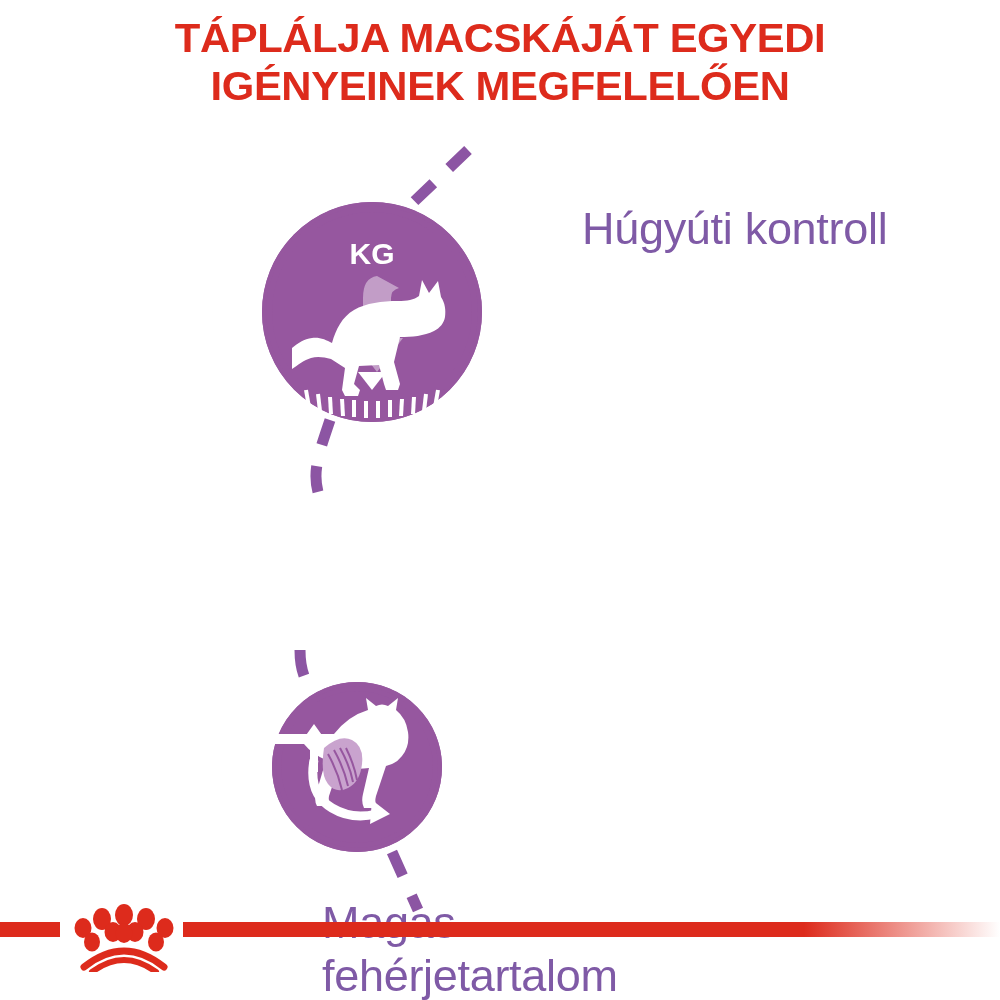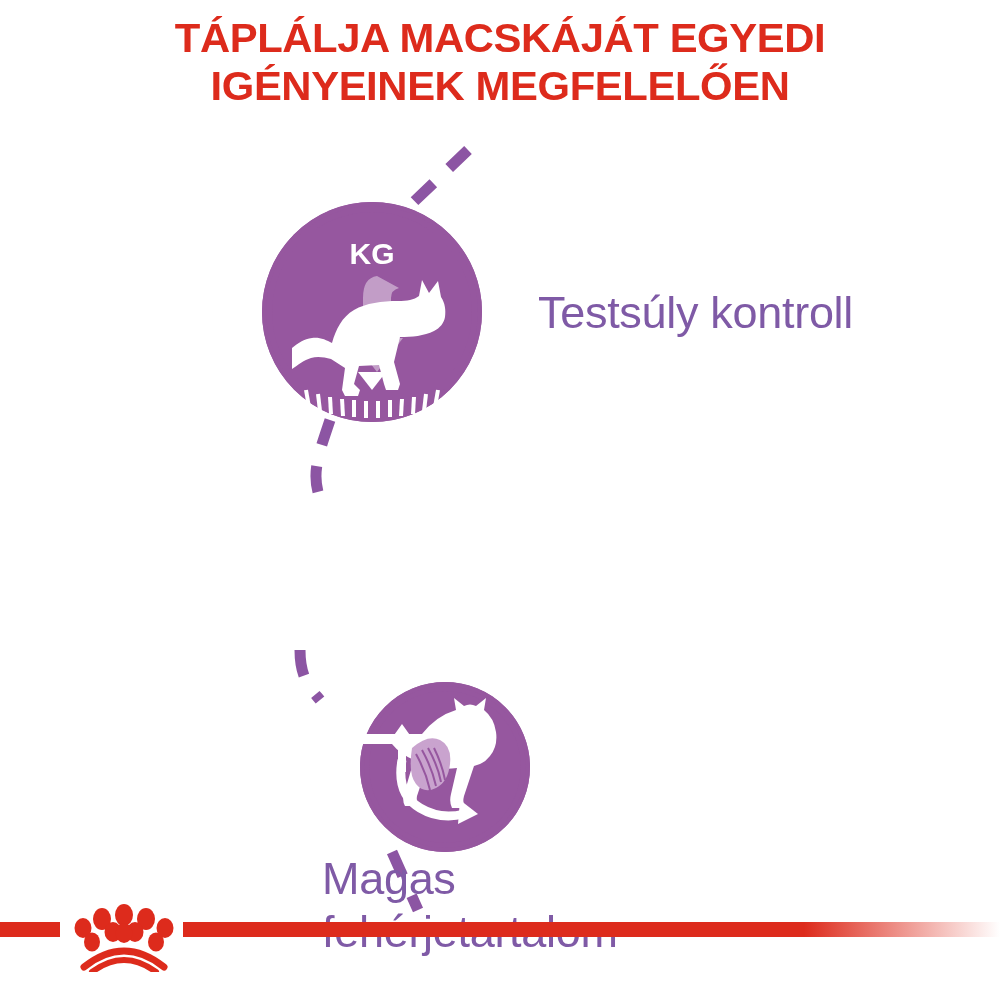--- a/index.html
+++ b/index.html
@@ -38,21 +38,21 @@
   }
   #headline .hl-line {
     display: block;
     white-space: nowrap;
   }
 
   
   .benefit {
     position: absolute;
     display: flex;
-    align-items: center;
+    gap: 44px;
   }
   .badge {
     position: relative;
     border-radius: 50%;
     background: #96579F;
     box-sizing: border-box;
     flex: 0 0 auto;
   }
   .badge .ring {
     position: absolute;
@@ -192,21 +192,21 @@
           <line x1="104" y1="199" x2="104" y2="216"></line>
           <line x1="116" y1="199" x2="116" y2="216"></line>
           <line x1="128" y1="198" x2="128" y2="215"></line>
           <line x1="140" y1="197" x2="139" y2="214"></line>
           <line x1="152" y1="195" x2="151" y2="212"></line>
           <line x1="164" y1="192" x2="162" y2="209"></line>
           <line x1="176" y1="188" x2="173" y2="205"></line>
         </g>
       </svg>
     </div>
-    <div class="benefit-label">Testsúly kontroll</div>
+    <div class="benefit-label">Húgyúti kontroll</div>
   </div>
 
 
   <div class="benefit" id="benefit-3">
     <div class="badge">
       <div class="ring"></div>
       <div class="inner" style="left:9px; top:9px; right:9px; bottom:9px;"></div>
       <svg viewBox="0 0 170 170">
 
         <path d="M0,52

